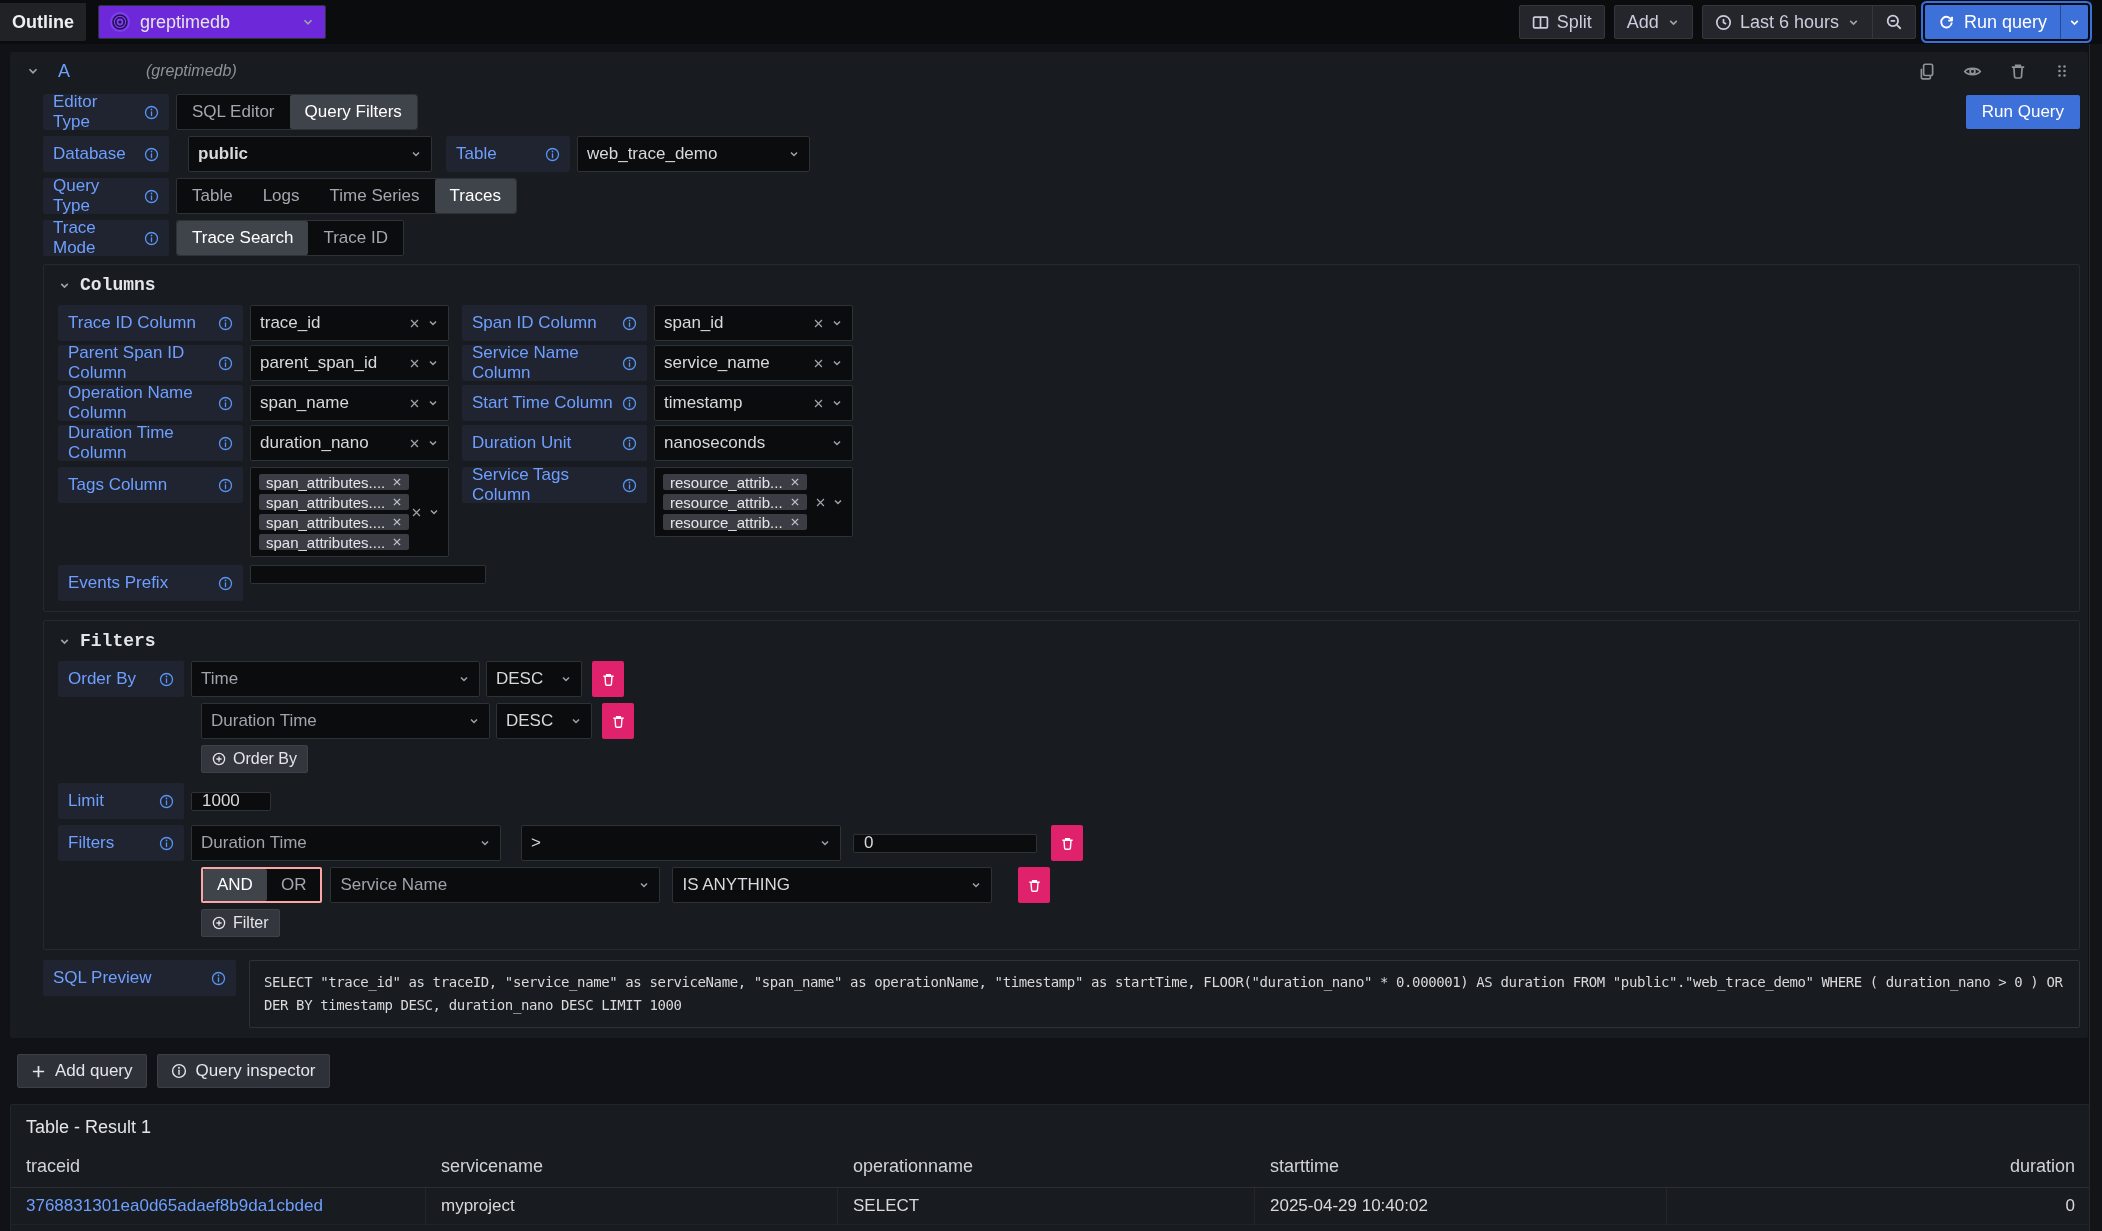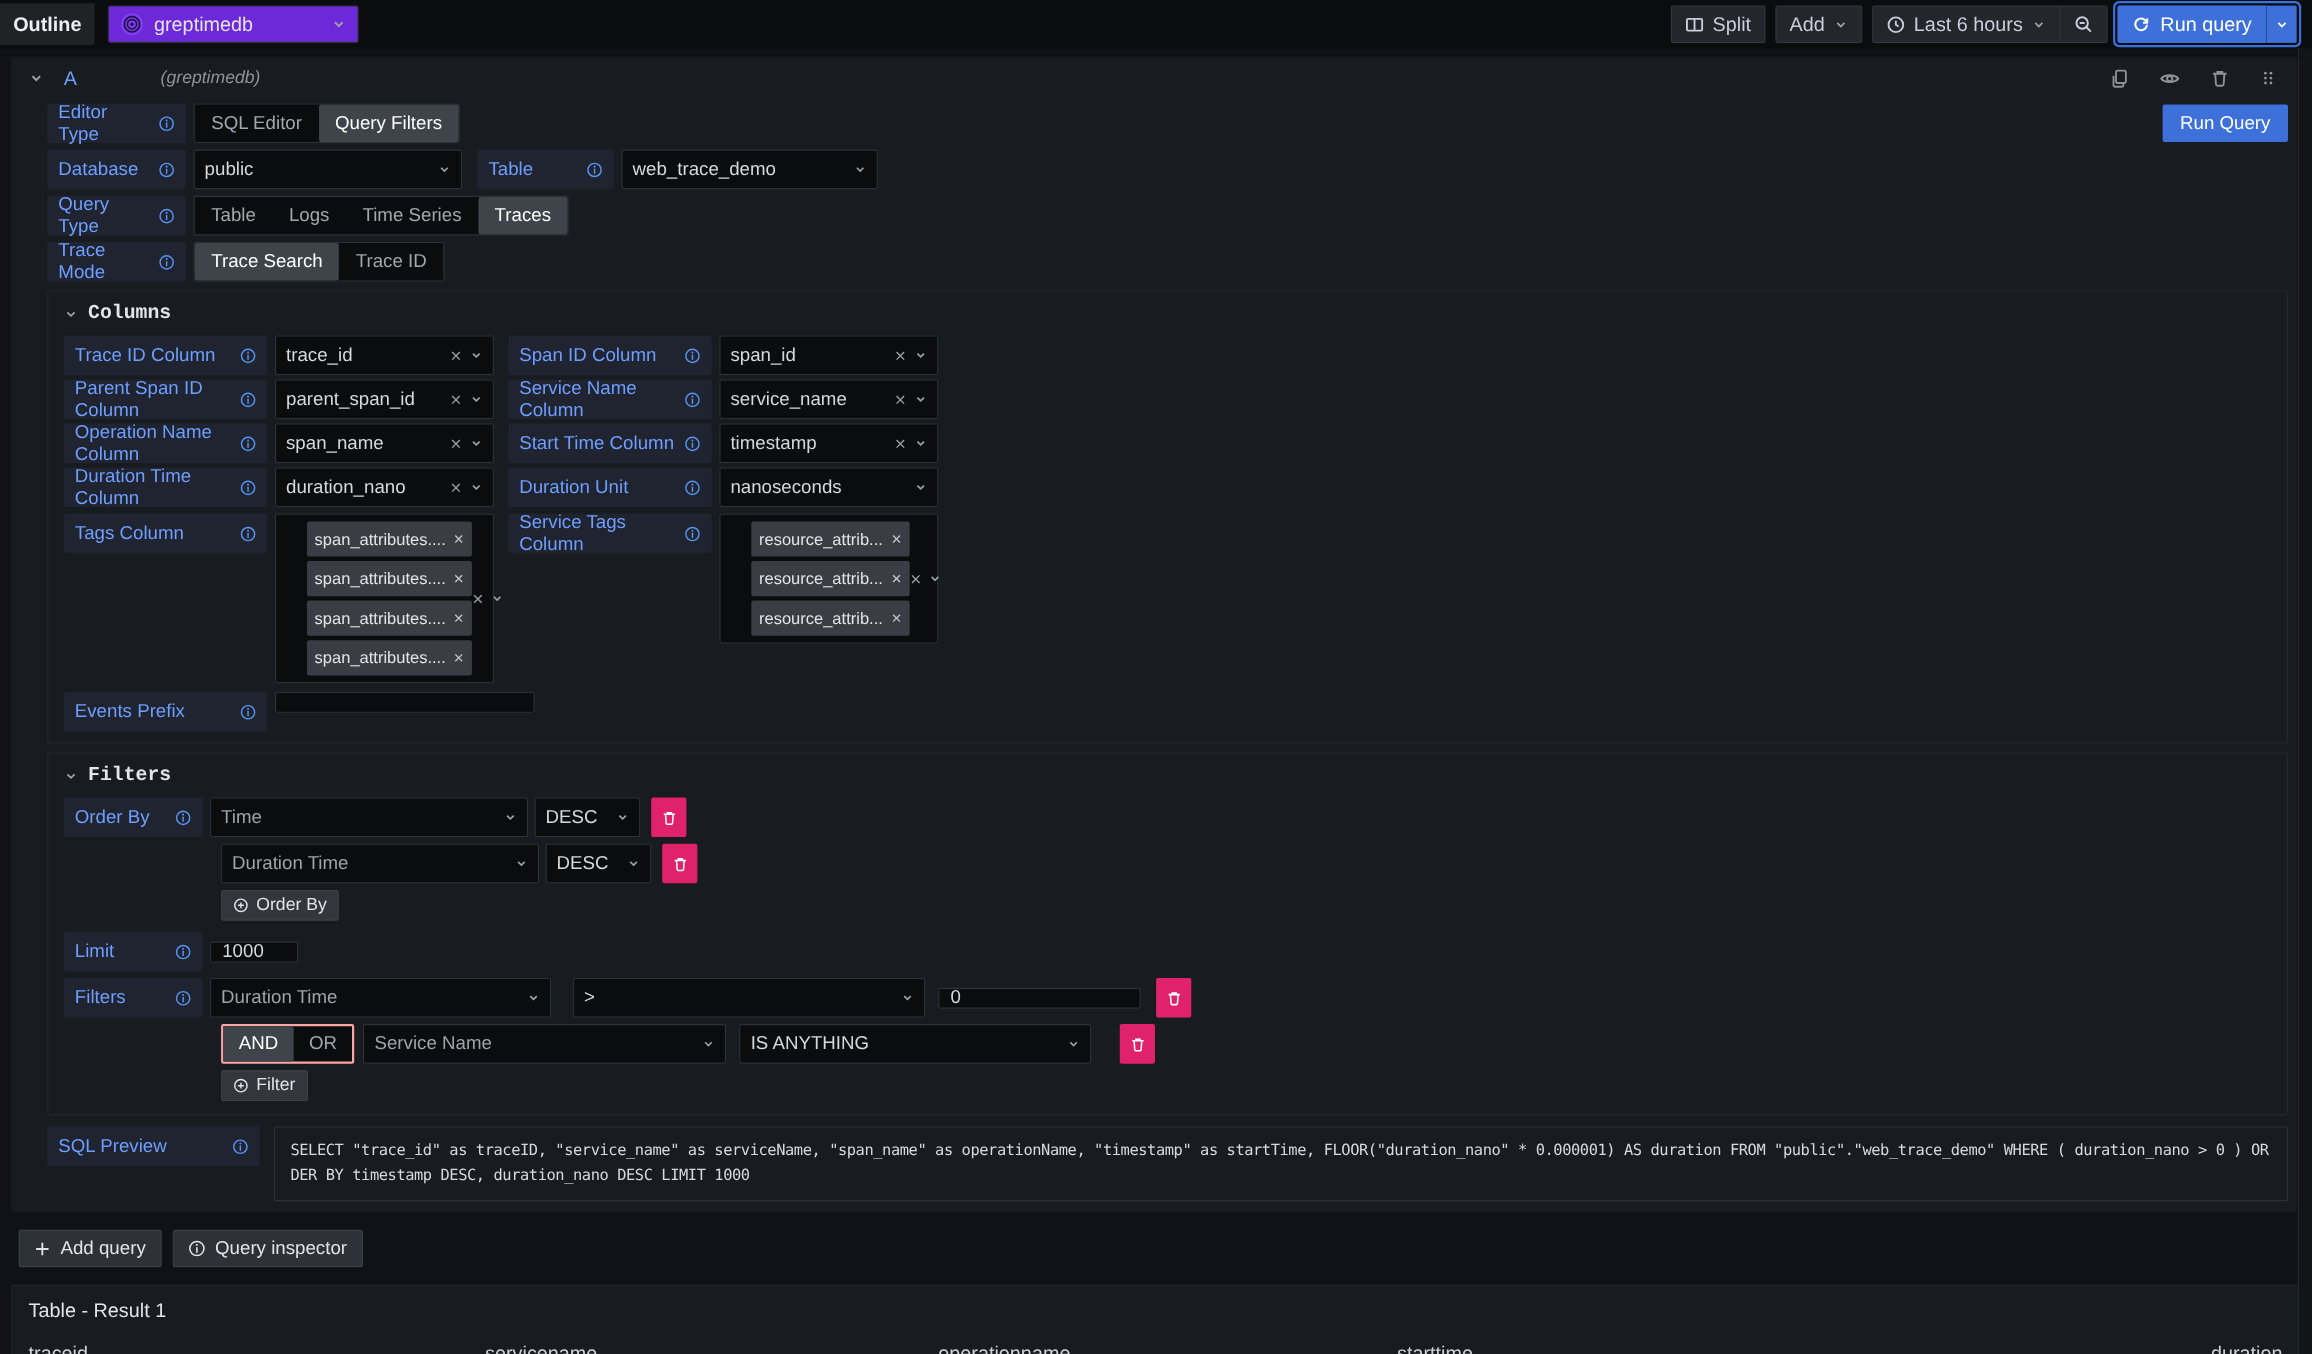--- a/index.html
+++ b/index.html
@@ -43,21 +43,21 @@
   .textinput { height:19px; background:#0b0c0e; border:1px solid #2c3235; border-radius:2px; display:flex; align-items:center; padding:0 10px; color:#d8d9da; flex:none; }
   .runquery-panel-btn { margin-left:auto; height:34px; background:#3d71d9; color:#fff; border-radius:2px; display:flex; align-items:center; padding:0 16px; font-weight:500; }
   .fieldset { border:1px solid #26292e; border-radius:2px; margin:8px 0; padding:6px 14px 10px 14px; }
   .sect-title { display:flex; align-items:center; gap:9px; height:28px; color:#e3e5e8; font-weight:700; font-size:18px; margin-bottom:6px;font-family:Liberation Mono, monospace; }
   .fline { display:flex; align-items:flex-start; margin-bottom:4px; }
   .fline .flabel { width:185px; }
   .fline .select { width:199px; margin-left:7px; }
   .fline .pair2 { margin-left:13px; }
   .multisel { width:199px; margin-left:7px; background:#0b0c0e; border:1px solid #2c3235; border-radius:2px; display:flex; align-items:center; padding:6px 8px; }
   .chips { display:flex; flex-direction:column; gap:4px; flex:1; }
-  .chip { height:32px; background:#3a3d44; border-radius:2px; display:flex; align-items:center; gap:7px; padding:0 7px; font-size:15px; color:#e3e5e8; width:max-content;margin-left:20px; }
+  .chip { height:16px; background:#3a3d44; border-radius:2px; display:flex; align-items:center; gap:7px; padding:0 7px; font-size:15px; color:#e3e5e8; width:max-content; }
   .chip .x { color:#c3c5ca; display:flex; }
   .msctrl { display:flex; align-items:center; gap:6px; color:#9fa3a8; }
   .redbtn { width:32px; height:36px; background:#e0226c; border-radius:2px; display:flex; align-items:center; justify-content:center; color:#fff; flex:none; }
   .addbtn { height:28px; background:#33363c; border:1px solid #3e4147; border-radius:2px; display:flex; align-items:center; gap:7px; padding:0 10px; color:#e3e5e8; font-weight:500; font-size:16px; width:max-content; }
   .indent { margin-left:143px; }
   .andor { display:flex; height:36px; background:#0b0c0e; border:2px solid #fca5a5; border-radius:2px; }
   .andor .opt { display:flex; align-items:center; justify-content:center; padding:0 14px; color:#a3a7ae; font-weight:500; }
   .andor .opt.active { background:#3f434a; color:#fff; border-radius:2px; }
   .sqlrow { display:flex; align-items:flex-start; margin-top:10px; }
   .sqlrow .flabel { width:193px; height:36px; }
@@ -233,21 +233,21 @@
         <div class="flabel w126">
           <span>Database</span>
           <span class="info">
               <svg width="15" height="15" viewBox="0 0 16 16" fill="none" stroke="currentColor" stroke-width="1.4">
                 <circle cx="8" cy="8" r="6.4"></circle>
                 <path d="M8 7.3v4" stroke-linecap="round"></path>
                 <path d="M8 4.7v.2" stroke-linecap="round" stroke-width="1.8"></path>
               </svg>
             </span>
         </div>
-        <div class="select" style="width:244px; margin-left:7px;">
+        <div class="select" style="width:244px; margin-left:19px;font-weight:bold;">
           <span class="val">public</span>
           <span class="chev">
               <svg width="12" height="12" viewBox="0 0 16 16" fill="none" stroke="currentColor" stroke-width="2">
                 <path d="M4 6l4 4 4-4"></path>
               </svg>
             </span>
         </div>
         <div class="flabel" style="width:124px; margin-left:14px;">
           <span>Table</span>
           <span class="info">

